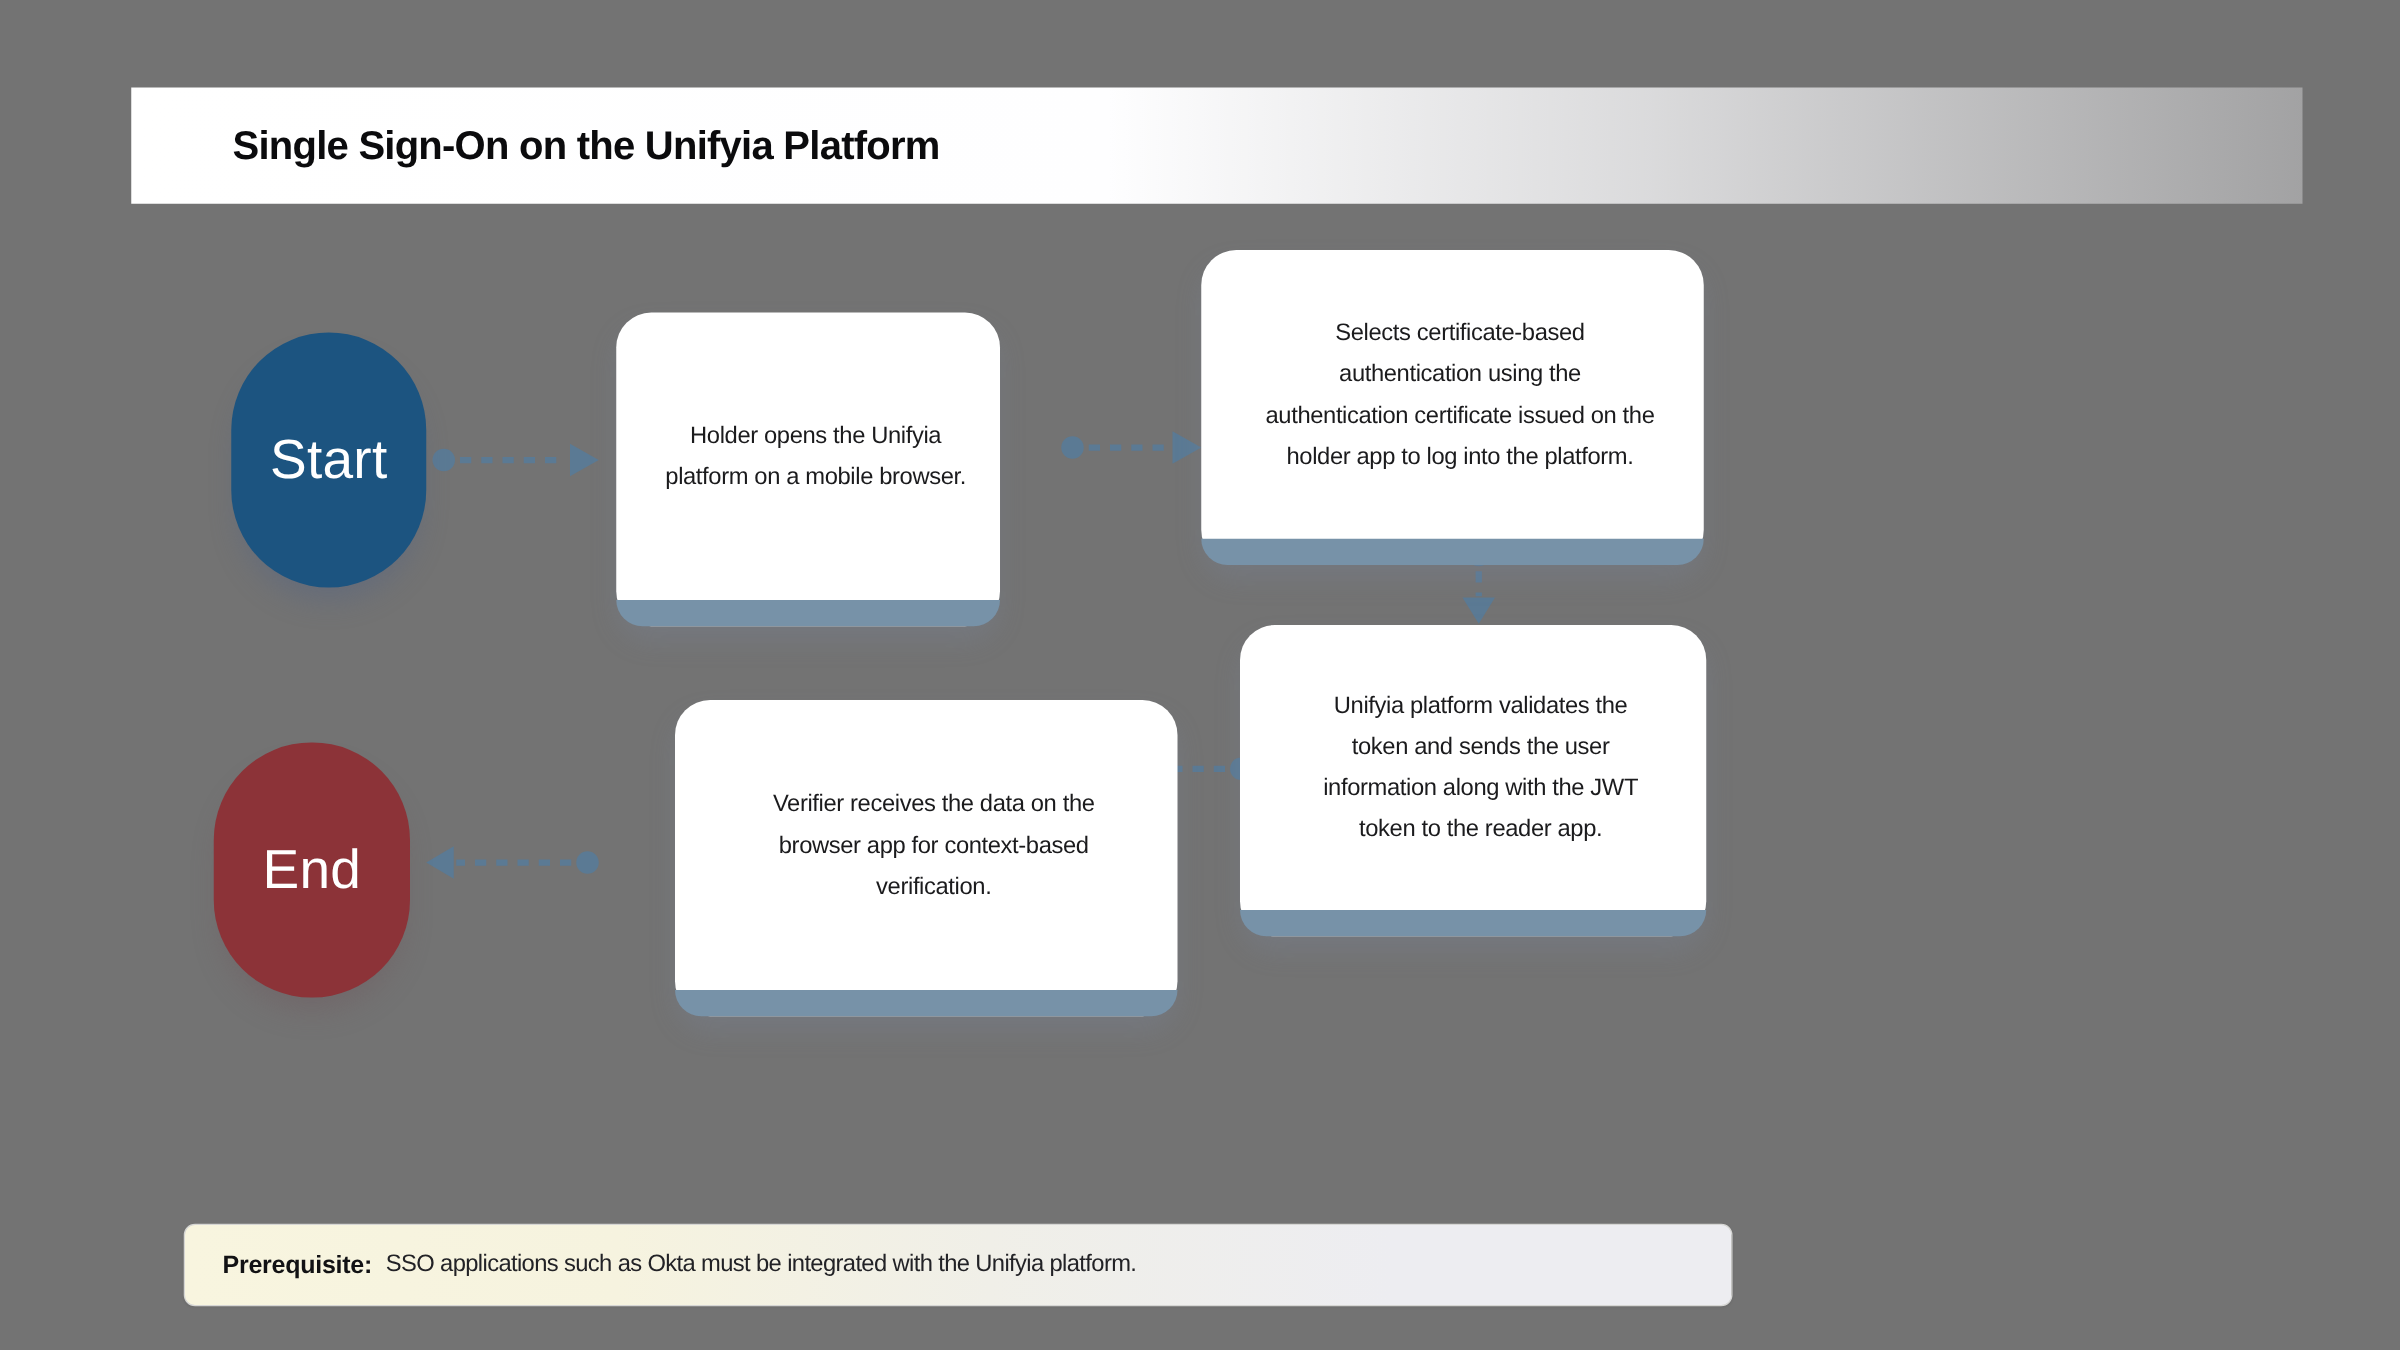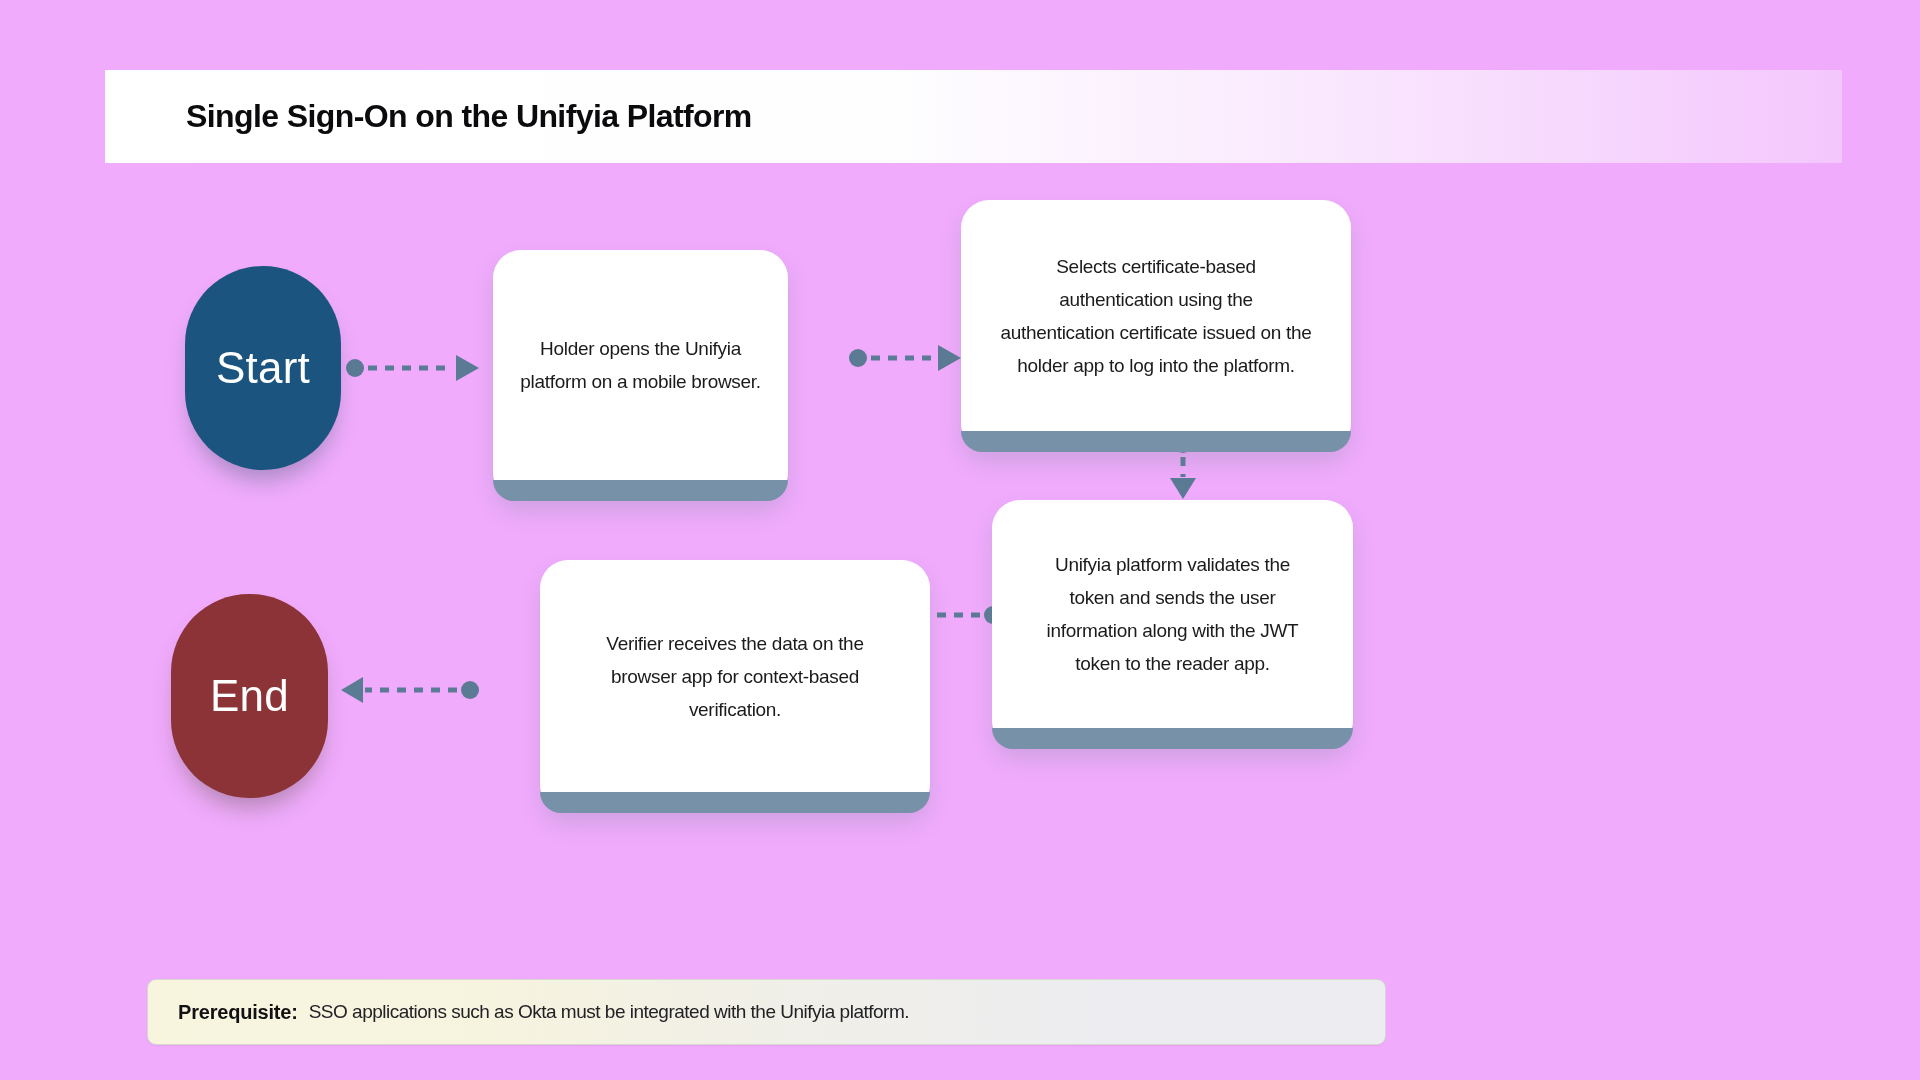--- a/index.html
+++ b/index.html
@@ -5,21 +5,21 @@
   html, body {
     margin: 0;
     padding: 0;
     background: #EDEDF2;
     font-family: "Liberation Sans", "DejaVu Sans", sans-serif;
   }
   .canvas {
     position: relative;
     width: 1920px;
     height: 1080px;
-    background: #f0abfc;
+    background: #737373;
     overflow: hidden;
   }
 
   
   .banner {
     position: absolute;
     left: 105px; top: 70px;
     width: 1737px; height: 93px;
     background: linear-gradient(90deg,
       #ffffff 0%, #fefeff 45%,
@@ -70,20 +70,21 @@
     display: flex;
     flex-direction: column;
     align-items: center;
     justify-content: center;
     text-align: center;
     padding-bottom: 21px;
     color: #1b1b1d;
     font-size: 19px;
     line-height: 33px;
     letter-spacing: -0.3px;
+    padding-left: 12px;
   }
   .card .footer-bar {
     position: absolute;
     left: 0; right: 0; bottom: 0;
     height: 21px;
     background: #7792A8;
     border-radius: 0 0 28px 28px;
   }
   .card .line { white-space: nowrap; }
   .card1 { left: 493px; top: 250px; width: 295px; height: 230px; }

